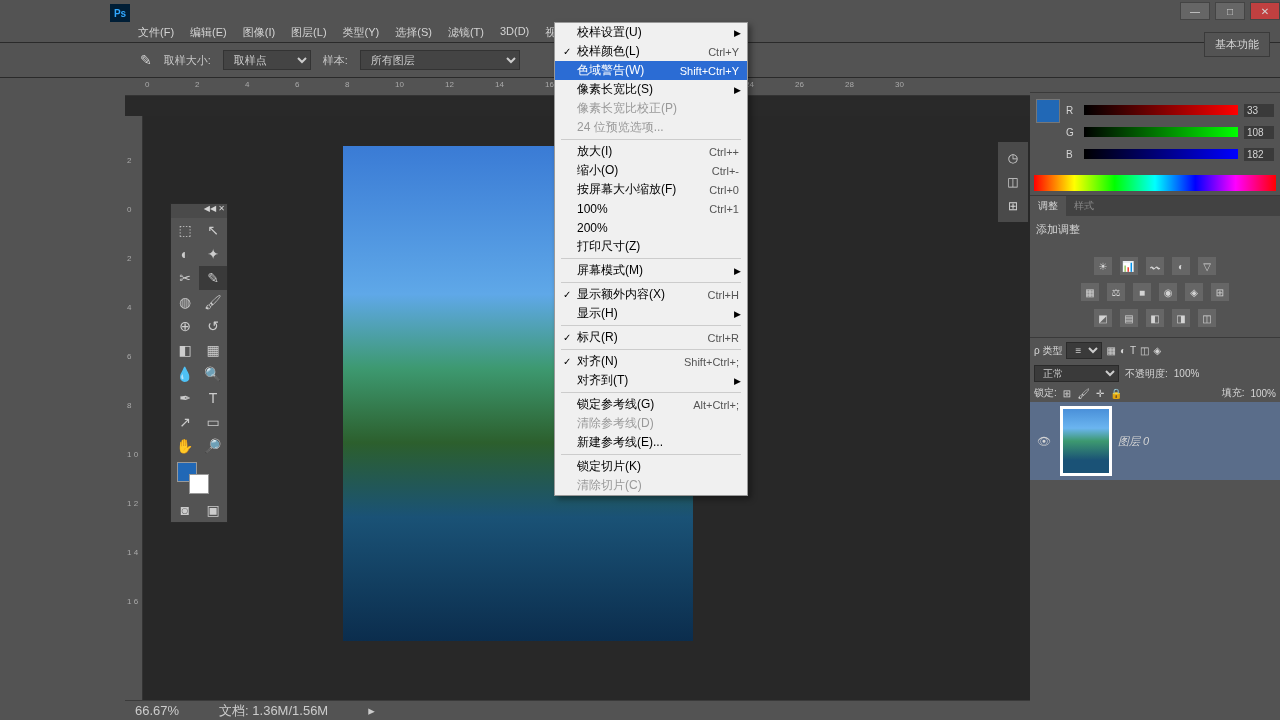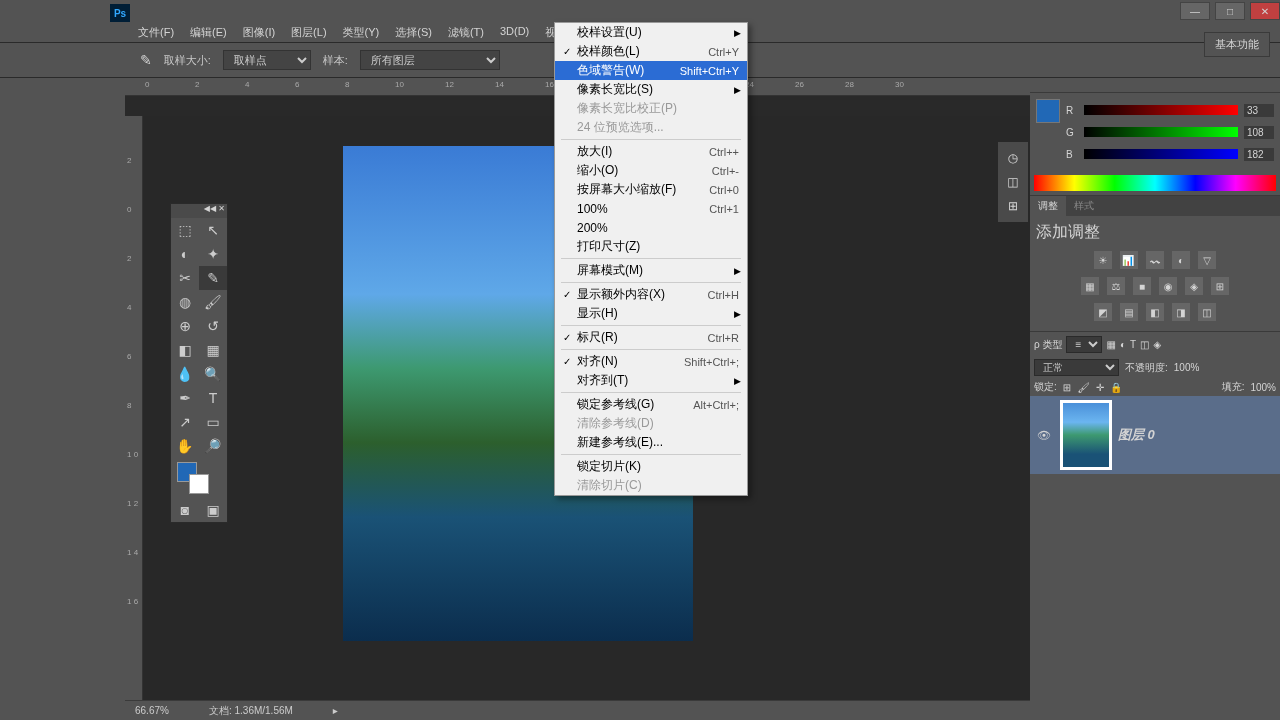--- a/index.html
+++ b/index.html
@@ -44,42 +44,42 @@
 .panel-tab.inactive { background: #424242; color: #888; }
 .color-panel { padding: 6px; }
 .color-row { display: flex; align-items: center; height: 22px; gap: 6px; }
 .color-label { width: 12px; font-size: 10px; }
 .color-slider { flex: 1; height: 10px; background: linear-gradient(to right, #000, #f00); position: relative; }
 .color-slider.g { background: linear-gradient(to right, #000, #0f0); }
 .color-slider.b { background: linear-gradient(to right, #000, #00f); }
 .color-val { width: 30px; background: #3a3a3a; font-size: 10px; padding: 1px 3px; }
 .spectrum { height: 16px; background: linear-gradient(to right, red, yellow, lime, cyan, blue, magenta, red); margin: 4px; }
 .adj-panel { padding: 6px; }
-.adj-label { font-size: 16px; margin-bottom: 4px; }
+.adj-label { font-size: 11px; margin-bottom: 16px; }
 .adj-icons { display: flex; gap: 8px; justify-content: center; flex-wrap: wrap; padding: 4px; }
 .adj-icons span { width: 18px; height: 18px; background: #666; font-size: 10px; display: flex; align-items: center; justify-content: center; }
 .layers-panel { flex: 1; }
 .layers-opts { padding: 4px; display: flex; align-items: center; gap: 4px; font-size: 10px; }
 .sm-select { background: #3a3a3a; border: 1px solid #2a2a2a; color: #ccc; font-size: 10px; padding: 1px 4px; }
 .layers-row2 { padding: 2px 4px; display: flex; align-items: center; gap: 6px; font-size: 10px; }
 .layer-item { display: flex; align-items: center; padding: 4px; background: #5a6d8a; margin: 0; }
 .layer-eye { width: 20px; text-align: center; font-size: 11px; }
 .layer-thumb { width: 52px; height: 70px; background: linear-gradient(to bottom, #4a90d9 0%, #6bb5f0 30%, #3d9970 50%, #1a5276 80%); border: 3px solid #fff; margin: 0 6px; }
-.layer-name { font-size: 13px; font-style: italic; font-weight: bold; }
+.layer-name { font-size: 11px; font-style: italic; }
 .dropdown-menu { position: absolute; left: 554px; top: 22px; width: 194px; background: #f0f0f0; border: 1px solid #999; box-shadow: 3px 3px 6px rgba(0,0,0,0.4); z-index: 100; color: #000; font-size: 12px; }
 .dd-item { height: 19px; display: flex; align-items: center; padding: 0 8px; position: relative; }
 .dd-item.highlighted { background: #2b6cd4; color: #fff; }
 .dd-item.disabled { color: #999; }
 .dd-check { width: 14px; font-size: 10px; }
 .dd-text { flex: 1; }
 .dd-shortcut { font-size: 11px; color: #555; }
 .dd-item.highlighted .dd-shortcut { color: #fff; }
 .dd-arrow { position: absolute; right: 6px; font-size: 9px; }
 .dd-sep { height: 1px; background: #ccc; margin: 2px 6px; }
-.statusbar { position: absolute; bottom: 0; left: 125px; right: 250px; height: 20px; background: #535353; border-top: 1px solid #3a3a3a; display: flex; align-items: center; padding: 0 10px; gap: 40px; font-size: 10px; color: #ccc; margin-top: 28px; }
+.statusbar { position: absolute; bottom: 0; left: 125px; right: 250px; height: 20px; background: #535353; border-top: 1px solid #3a3a3a; display: flex; align-items: center; padding: 0 10px; gap: 40px; font-size: 13px; color: #ccc; margin-top: 28px; }
 .color-current { width: 24px; height: 24px; background: #2168b6; border: 1px solid #777; }
 </style>
 </head>
 <body>
 
 <div class="titlebar">
   <div class="titlebar-left"></div>
   <div class="titlebar-right">
     <div class="win-btn">—</div>
     <div class="win-btn">□</div>
@@ -102,21 +102,21 @@
       <div class="menu-item">窗口(W)</div>
       <div class="menu-item">帮助(H)</div>
     </div>
 </div>
 
 <div class="options-bar">
   <span style="font-size:14px;">✎</span>
   <span class="opt-label">取样大小:</span>
   <select class="opt-select" style="width:88px;"><option>取样点</option></select>
   <span class="opt-label">样本:</span>
-  <select class="opt-select" style="width:140px;"><option>所有图层</option></select>
+  <select class="opt-select" style="width:160px;"><option>所有图层</option></select>
 </div>
 
 <div class="essential-btn">基本功能</div>
 
 <div class="workspace">
   <div class="left-gutter"></div>
 
   <div class="doc-area">
     <div class="ruler-h" id="ruler-h">
         <span style="left: 20px;">0</span>

